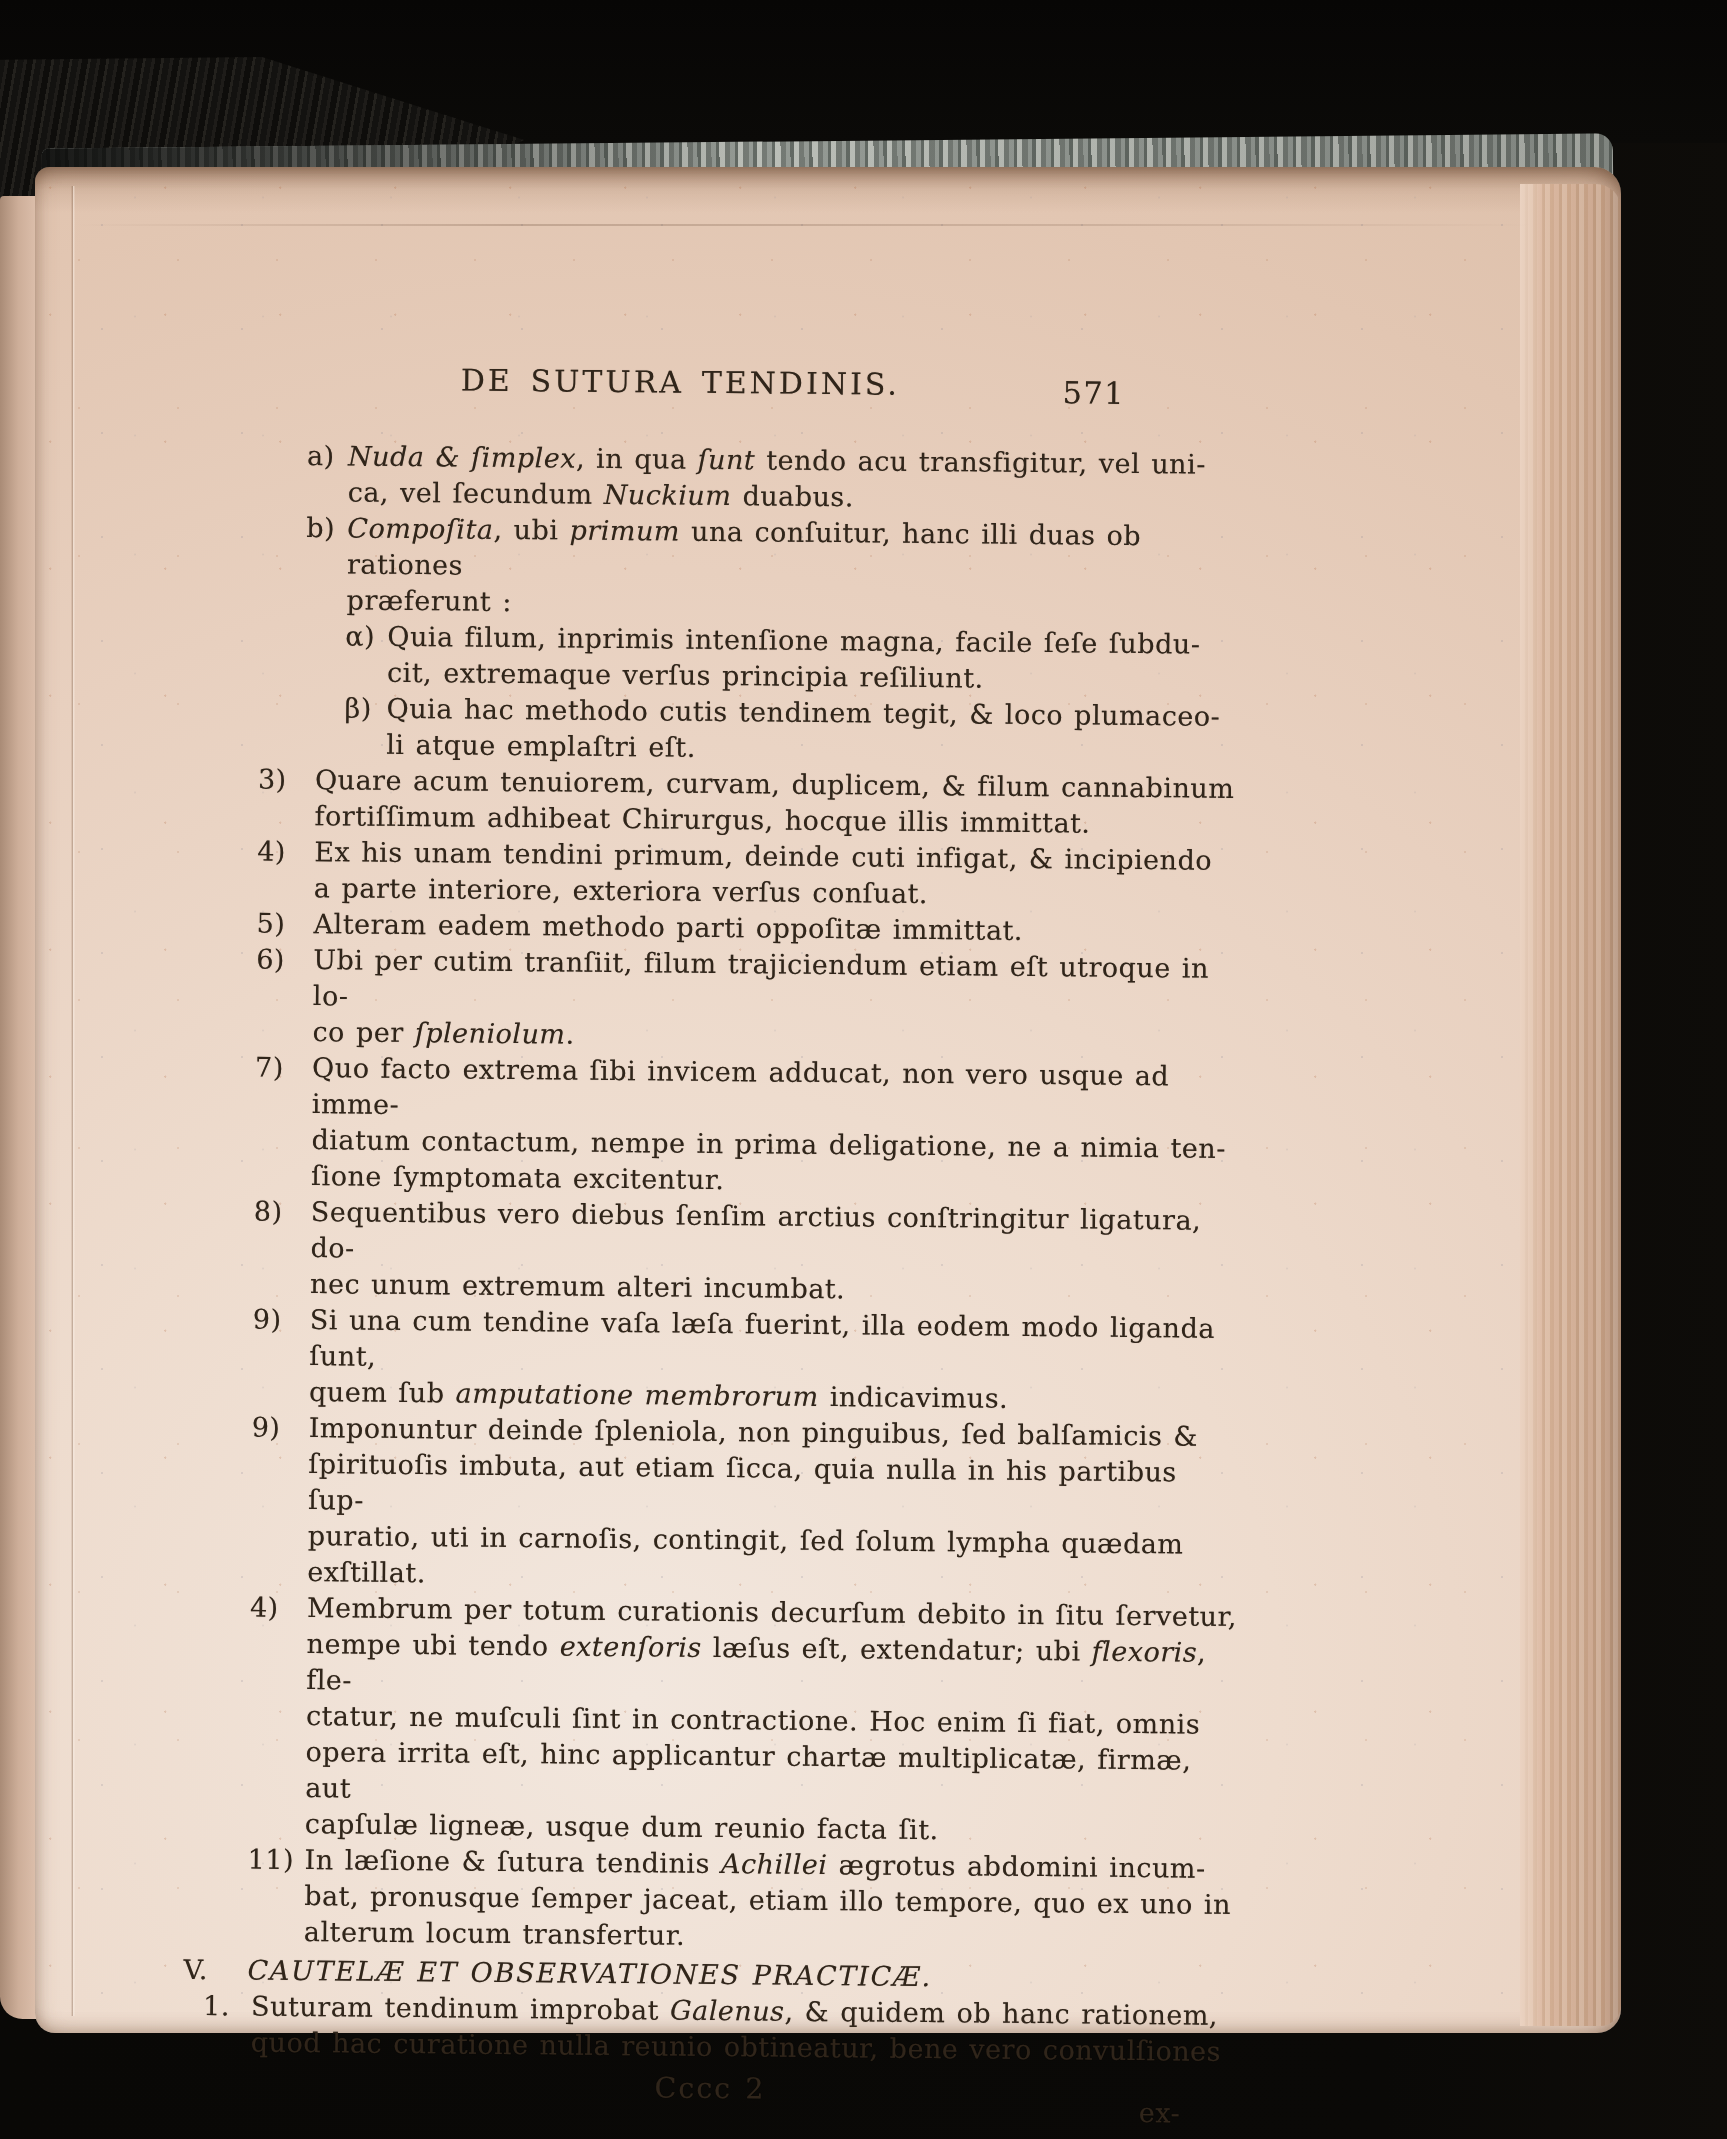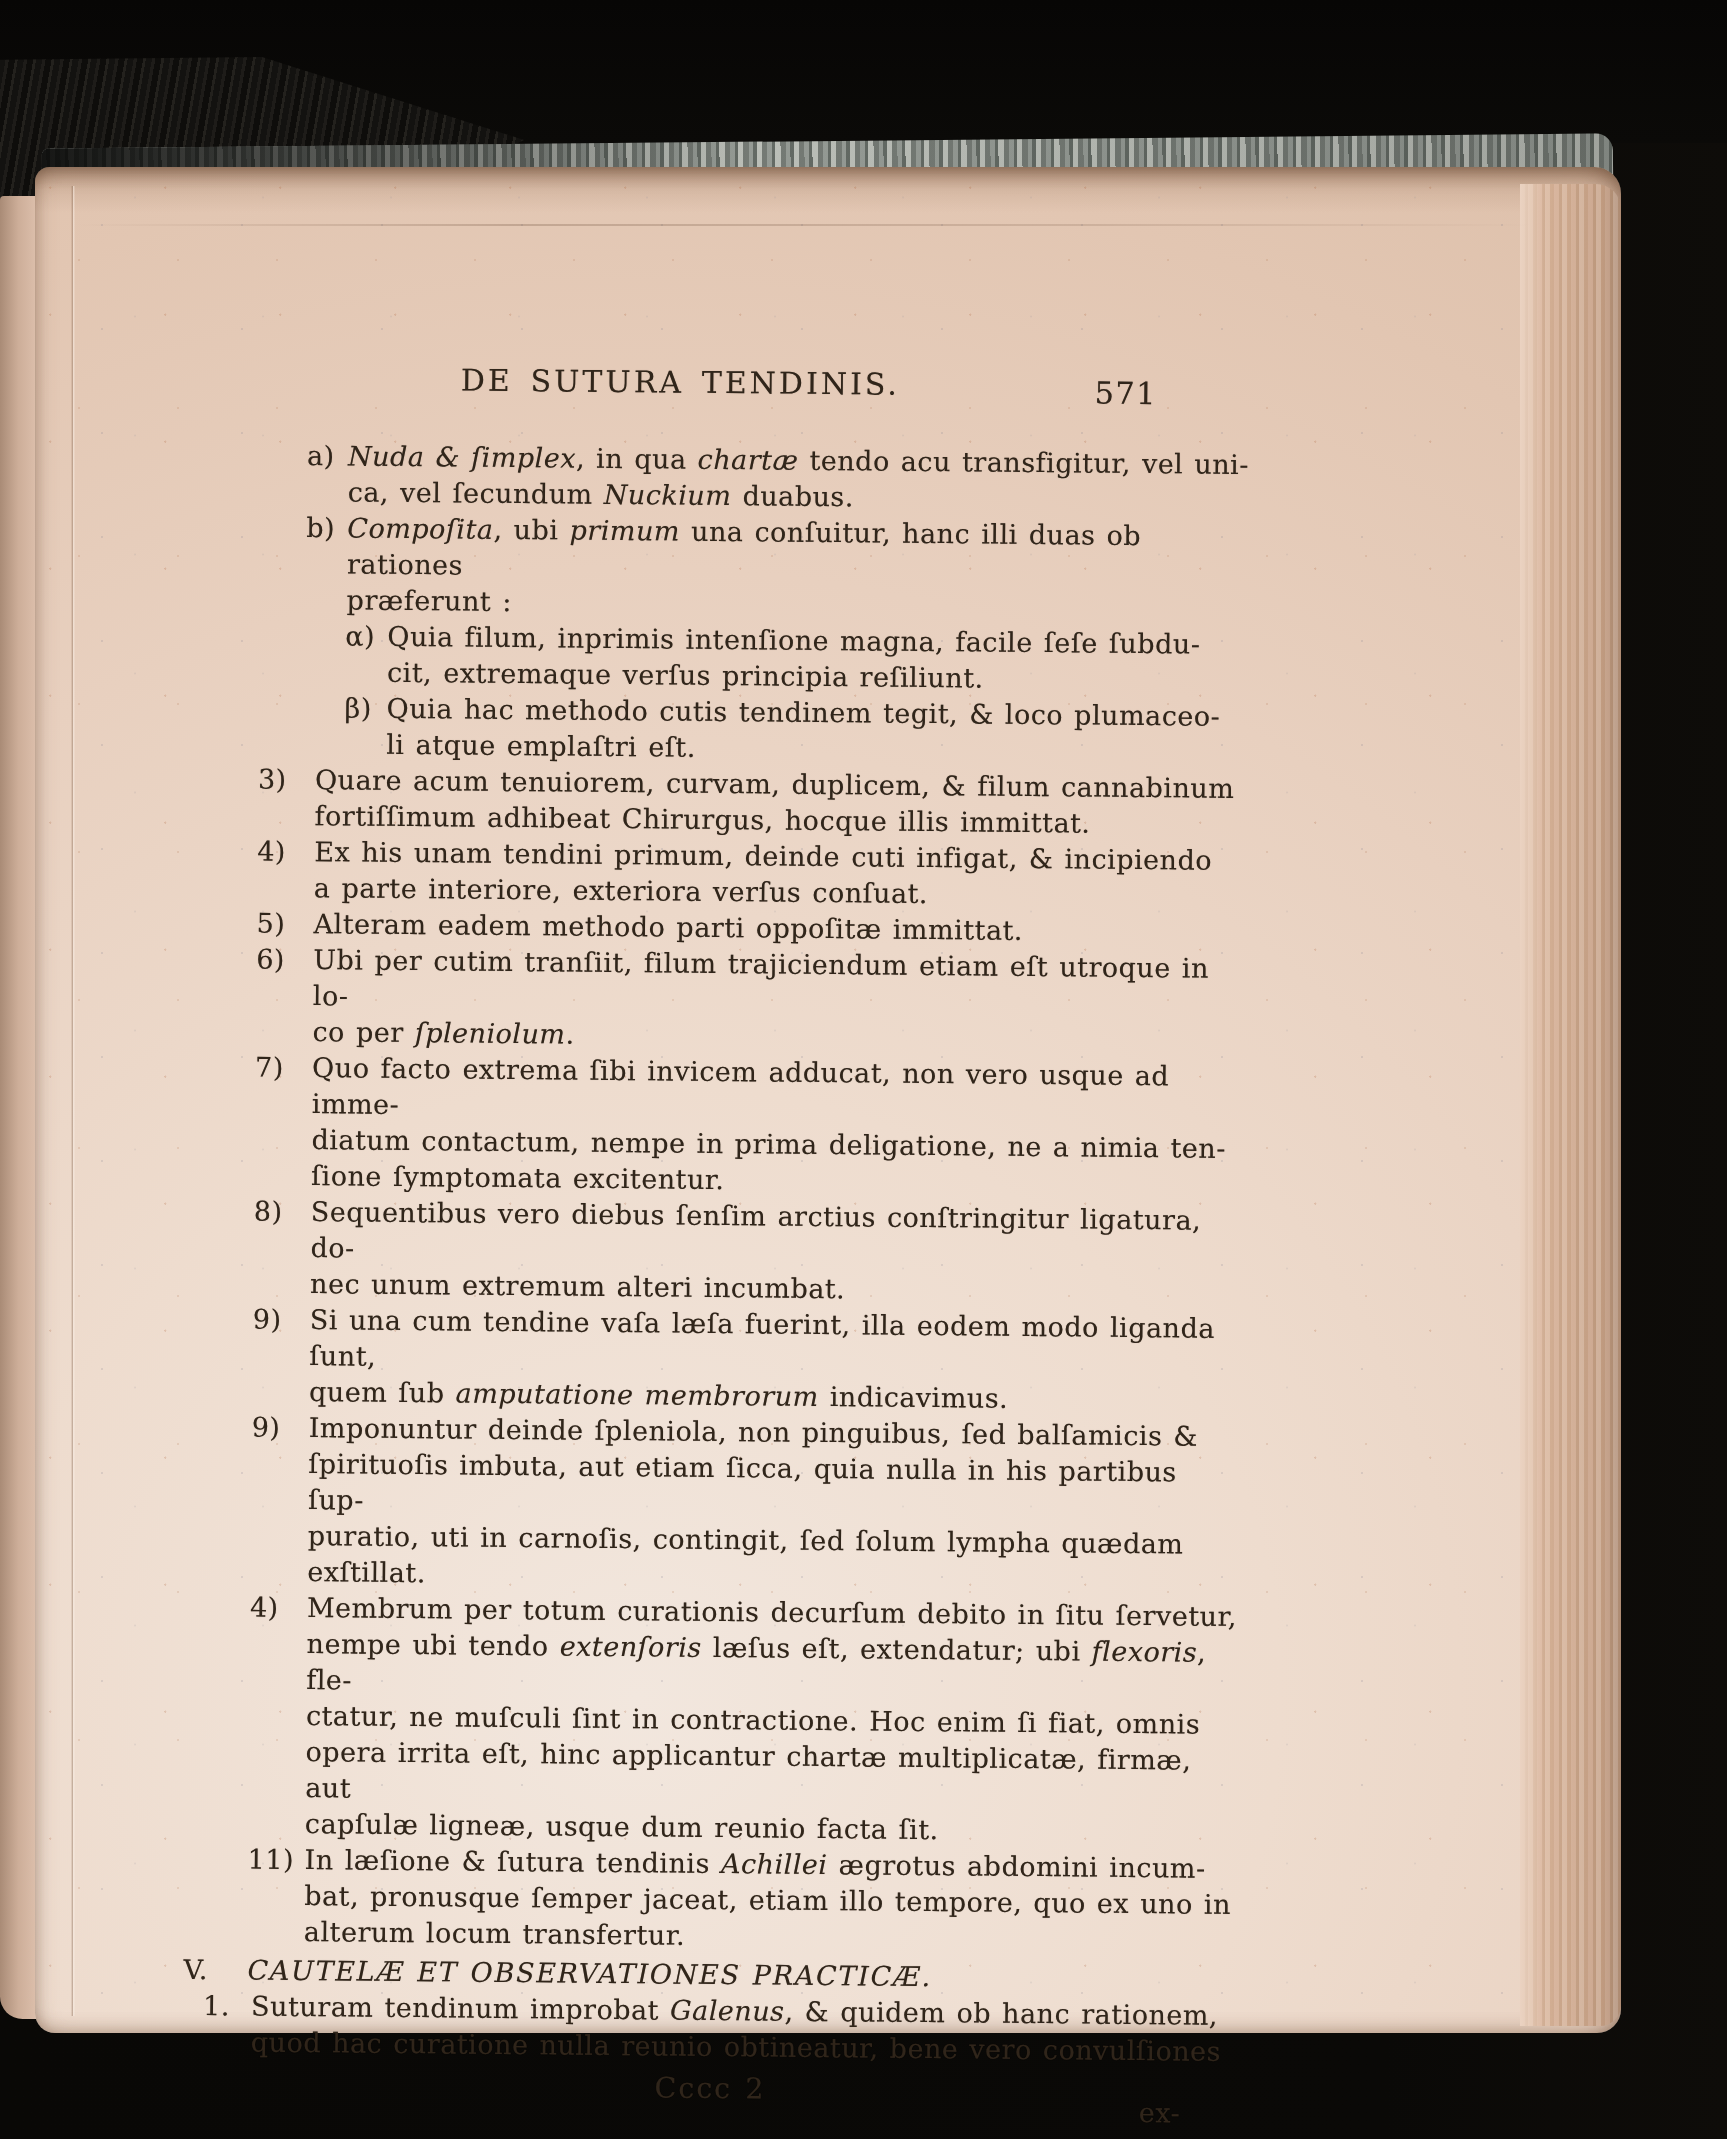--- a/index.html
+++ b/index.html
@@ -86,21 +86,21 @@
     color:var(--ink);
     font-size:27px;line-height:36px;
     letter-spacing:0.5px;word-spacing:2px;
     text-shadow:0 0 0.7px rgba(48,37,26,.45);
   }
   .header-row{position:relative;height:48px;}
   .running-title{
     position:absolute;left:262px;top:0;
     font-size:30px;letter-spacing:3px;word-spacing:5.3px;
   }
-  .page-number{position:absolute;left:864px;top:6.6px;font-size:30.5px;letter-spacing:1.3px;margin-left:32px;}
+  .page-number{position:absolute;left:864px;top:6.6px;font-size:30.5px;letter-spacing:1.3px;}
   .items-flow{margin-top:29px;}
   .item{display:flex;align-items:flex-start;}
   .item .label{flex:0 0 auto;}
   .item .text{flex:1 1 auto;white-space:pre-line;}
   .it{font-style:italic;}
   .level-letter{margin-left:109px;} .level-letter .label{width:41px;}
   .level-greek{margin-left:149px;}  .level-greek .label{width:42px;}
   .level-number{margin-left:63px;}  .level-number .label{width:57px;}
   .level-section{margin-left:0;margin-top:3.3px;} .level-section .label{width:64px;}
   .level-section .text{letter-spacing:1.7px;}
@@ -125,21 +125,21 @@
 
 <div class="content">
   <div class="header-row">
     <span class="running-title">DE SUTURA TENDINIS.</span>
     <span class="page-number">571</span>
   </div>
 
   <div class="items-flow">
       <div class="item level-letter">
         <span class="label">a)</span>
-        <span class="text"><span class="it">Nuda &amp; ſimplex</span><span>, in qua </span><span class="it">chartæ</span><span> tendo acu transfigitur, vel uni-
+        <span class="text"><span class="it">Nuda &amp; ſimplex</span><span>, in qua </span><span class="it">ſunt</span><span> tendo acu transfigitur, vel uni-
 ca, vel ſecundum </span><span class="it">Nuckium</span><span> duabus.</span></span>
       </div>
       <div class="item level-letter">
         <span class="label">b)</span>
         <span class="text"><span class="it">Compoſita</span><span>, ubi </span><span class="it">primum</span><span> una conſuitur, hanc illi duas ob rationes
 præferunt :</span></span>
       </div>
       <div class="item level-greek">
         <span class="label">α)</span>
         <span class="text"><span>Quia filum, inprimis intenſione magna, facile ſeſe ſubdu-

